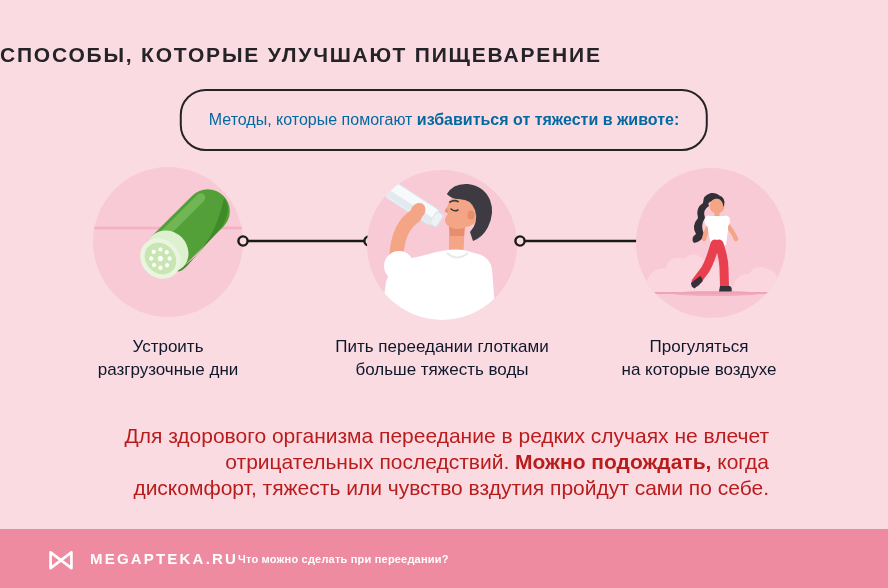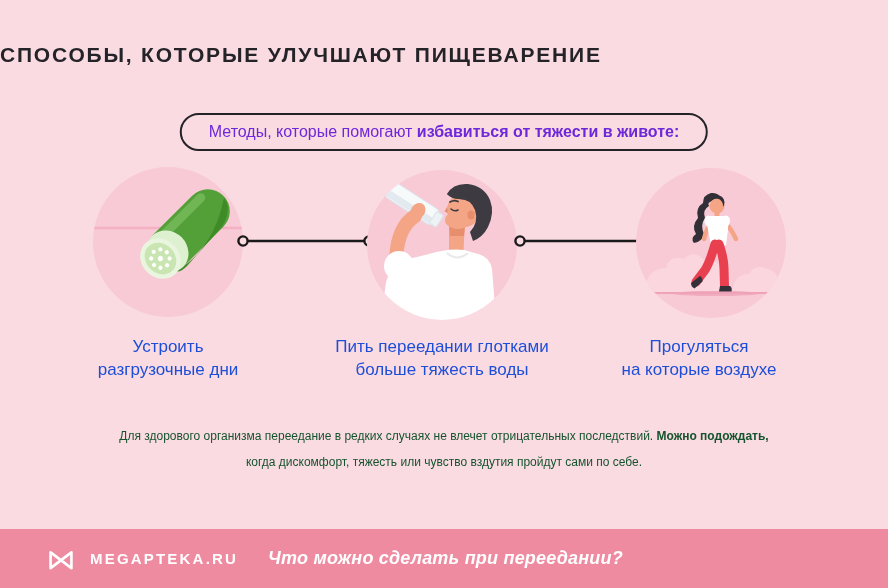--- a/index.html
+++ b/index.html
@@ -6,54 +6,54 @@
   #stage{
     position:relative;width:888px;height:588px;background:#FBDBE2;
     overflow:hidden;font-family:"Liberation Sans",sans-serif;color:#232328;
   }
   .title{
     position:absolute;top:43px;left:0;width:100%;text-align:left;
     font-size:21px;font-weight:bold;letter-spacing:1.8px;color:#232328;
   }
   .pill{
     position:absolute;top:89px;left:50%;transform:translateX(-50%);
-    border:2px solid #232328;border-radius:26px;padding:8px 27px;
-    font-size:16px;color:#6d28d9;white-space:nowrap;margin-top:24px;
+    border:2px solid #232328;border-radius:26px;padding:20px 27px;
+    font-size:16px;color:#0369a1;white-space:nowrap;
   }
   .pill b{font-weight:bold;}
   .circle{
     position:absolute;width:150px;height:150px;border-radius:50%;
     background:#F8CAD6;overflow:hidden;
   }
   #circle-1{left:93px;top:167px;}
   #circle-2{left:367px;top:170px;}
   #circle-3{left:636px;top:168px;}
   .connector{position:absolute;top:233px;width:140px;height:16px;}
   #connector-1{left:236px;}
   #connector-2{left:513px;}
   .caption{
     position:absolute;top:335px;text-align:center;font-size:17px;
-    line-height:23px;color:#1d4ed8;
+    line-height:23px;color:#0f172a;
   }
   #caption-1{left:48px;width:240px;}
   #caption-2{left:277px;width:330px;}
   #caption-3{left:554px;width:290px;}
   .caption span{display:block;}
   .paragraph{
-    position:absolute;top:423px;left:119px;width:650px;text-align:center;
-    font-size:12px;line-height:26px;color:#14532d;
+    position:absolute;top:423px;left:119px;width:650px;text-align:right;
+    font-size:21px;line-height:26px;color:#b91c1c;
   }
   .paragraph b{font-weight:bold;}
   .footer{
     position:absolute;left:0;bottom:0;width:888px;height:59px;
     background:#EE8BA1;display:flex;align-items:center;color:#FFFFFF;padding-left:14px;
   }
   .footer .logo{margin-left:32px;flex:0 0 auto;display:block;}
   .brand{margin-left:14px;font-weight:bold;font-size:15px;letter-spacing:2.2px;}
-  .question{margin-left:30px;font-weight:bold;font-size:18px;letter-spacing:0.2px;font-style:italic;}
+  .question{font-weight:bold;font-size:11px;letter-spacing:0.2px;}
   svg{display:block;}
 </style>
 </head>
 <body>
 
 <div id="stage">
 
   <div class="title">СПОСОБЫ, КОТОРЫЕ УЛУЧШАЮТ ПИЩЕВАРЕНИЕ</div>
 
   <div class="pill">

